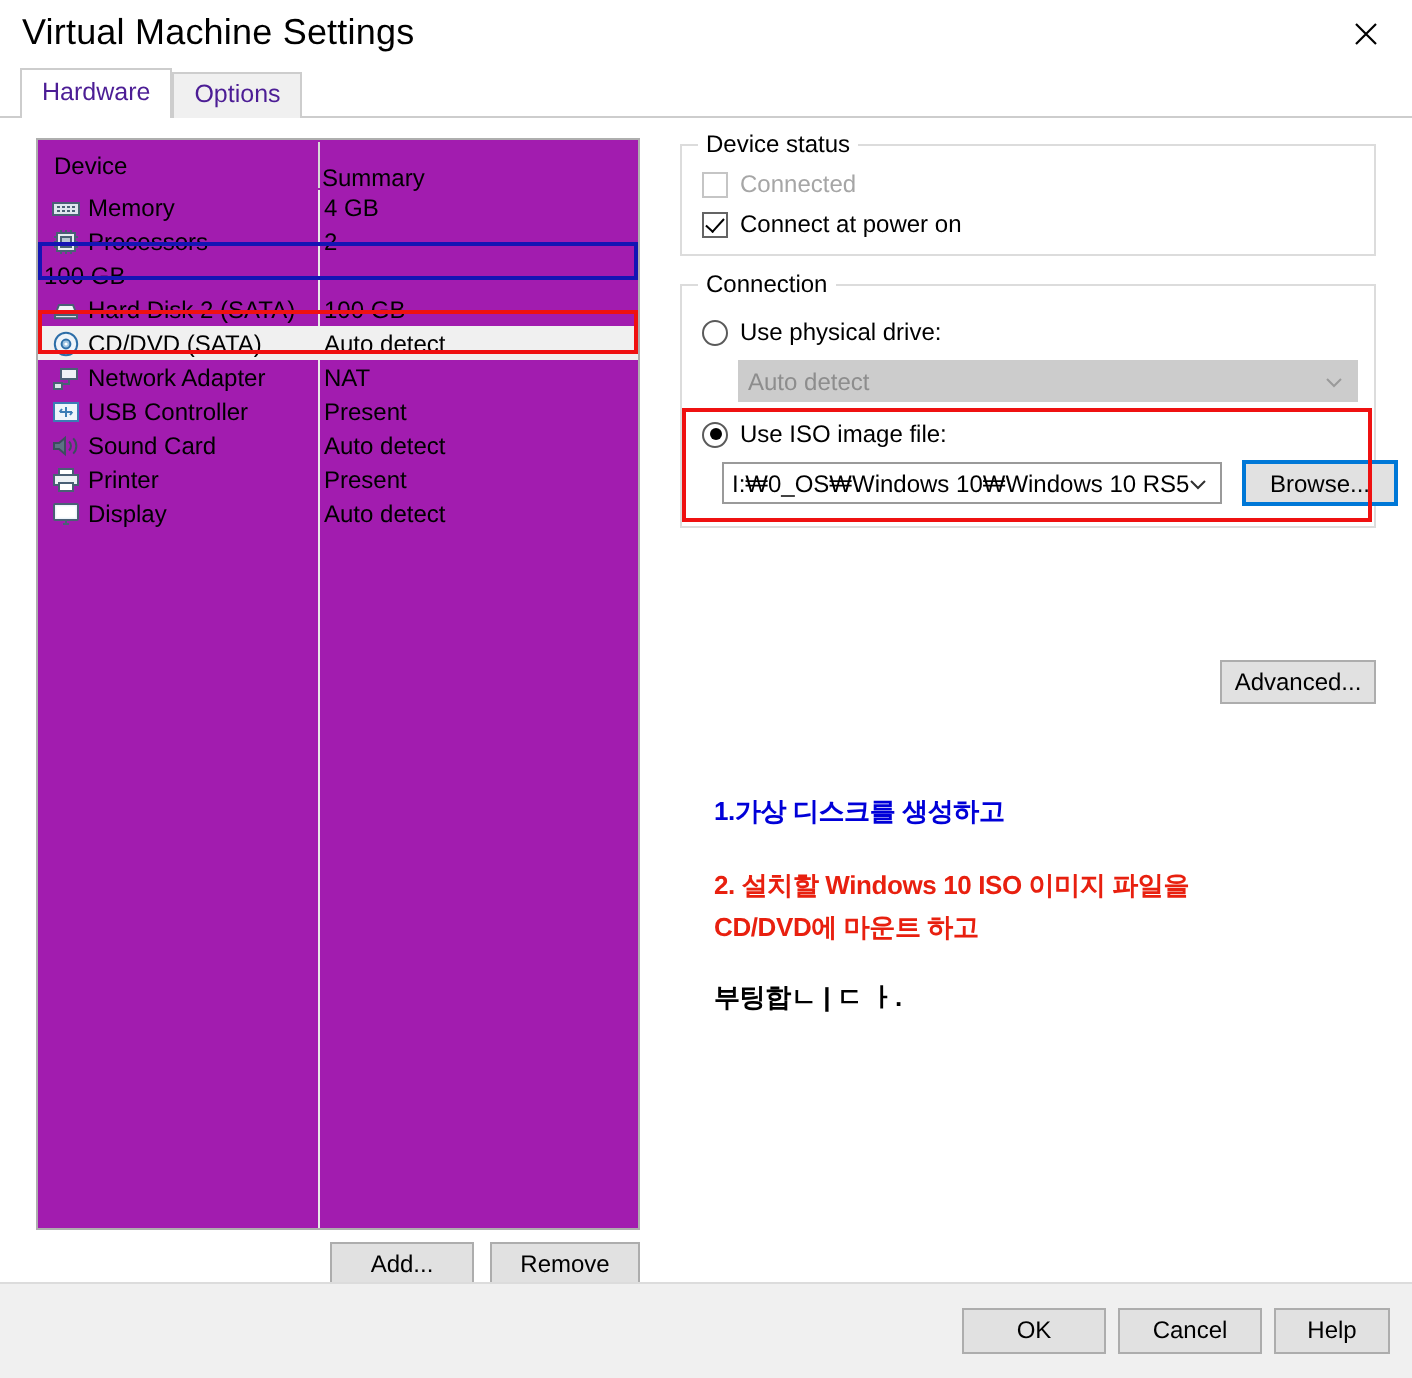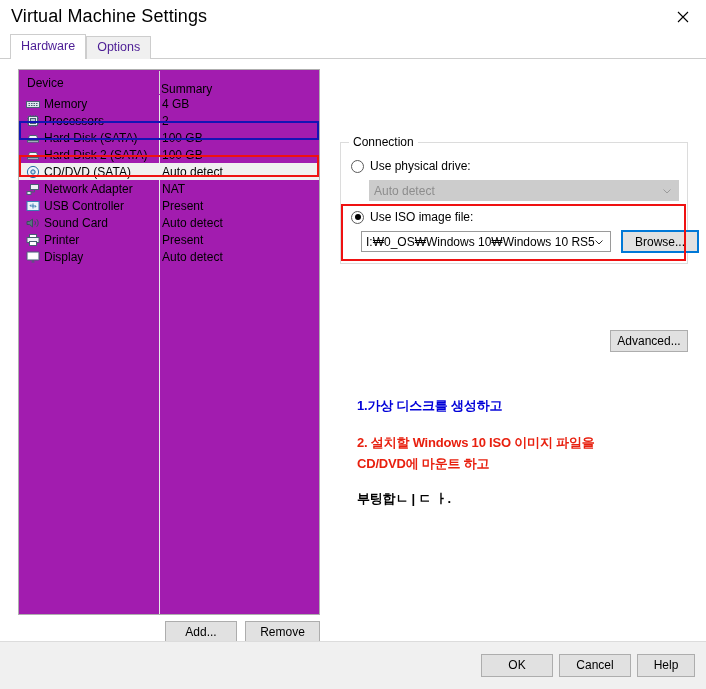--- a/index.html
+++ b/index.html
@@ -381,29 +381,20 @@
                 <rect x="3.5" y="2.5" width="9" height="9" fill="#e9eef3" stroke="#4a6075"></rect>
                 <rect x="5.5" y="4.5" width="5" height="5" fill="#b9c7d4" stroke="#4a6075"></rect>
                 <path d="M2 4.5h1.5M2 7h1.5M2 9.5h1.5M12.5 4.5H14M12.5 7H14M12.5 9.5H14M5.5 1v1.5M8 1v1.5M10.5 1v1.5M5.5 11.5V13M8 11.5V13M10.5 11.5V13" stroke="#4a6075"></path>
               </svg>
             </span>
             <span>Processors</span>
           </div>
           <div class="dev-summary">2</div>
         </div>
         <div class="device-row">
-          <div class="dev-name">
-            <span style="display: flex;">
-              <svg class="ico" viewBox="0 0 16 14">
-                <path d="M2.5 9.5 L4.5 4.5 H11.5 L13.5 9.5 Z" fill="#f2f5f8" stroke="#4a6075"></path>
-                <rect x="2.5" y="9.5" width="11" height="1.6" fill="#dde4ea" stroke="#4a6075"></rect>
-              </svg>
-            </span>
-            <span>Hard Disk (SATA)</span>
-          </div>
           <div class="dev-summary">100 GB</div>
         </div>
         <div class="device-row">
           <div class="dev-name">
             <span style="display: flex;">
               <svg class="ico" viewBox="0 0 16 14">
                 <path d="M2.5 9.5 L4.5 4.5 H11.5 L13.5 9.5 Z" fill="#f2f5f8" stroke="#4a6075"></path>
                 <rect x="2.5" y="9.5" width="11" height="1.6" fill="#dde4ea" stroke="#4a6075"></rect>
               </svg>
             </span>
@@ -489,20 +480,31 @@
         </div>
       </div>
   </div>
 
   <div class="hl-box" style="left:19px; top:62px; width:300px; height:19px; border:2px solid #1414b4;"></div>
   <div class="hl-box" style="left:19px; top:96px; width:300px; height:22px; border:2px solid #ef1111;"></div>
 
   <button class="btn" id="add-button">Add...</button>
   <button class="btn" id="remove-button">Remove</button>
 
+  <div class="groupbox" id="device-status-group">
+    <div class="group-title">Device status</div>
+    <div class="checkrow" style="position:absolute; left:10px; top:12px;">
+      <span class="checkbox disabled"></span>
+      <span class="dim">Connected</span>
+    </div>
+    <div class="checkrow" style="position:absolute; left:10px; top:32px;">
+      <span class="checkbox checked"></span>
+      <span>Connect at power on</span>
+    </div>
+  </div>
 
   <div class="groupbox" id="connection-group">
     <div class="group-title">Connection</div>
 
     <div class="checkrow" id="physical-row">
       <span class="radio"></span>
       <span>Use physical drive:</span>
     </div>
 
     <div class="combo disabled" id="physical-combo">

